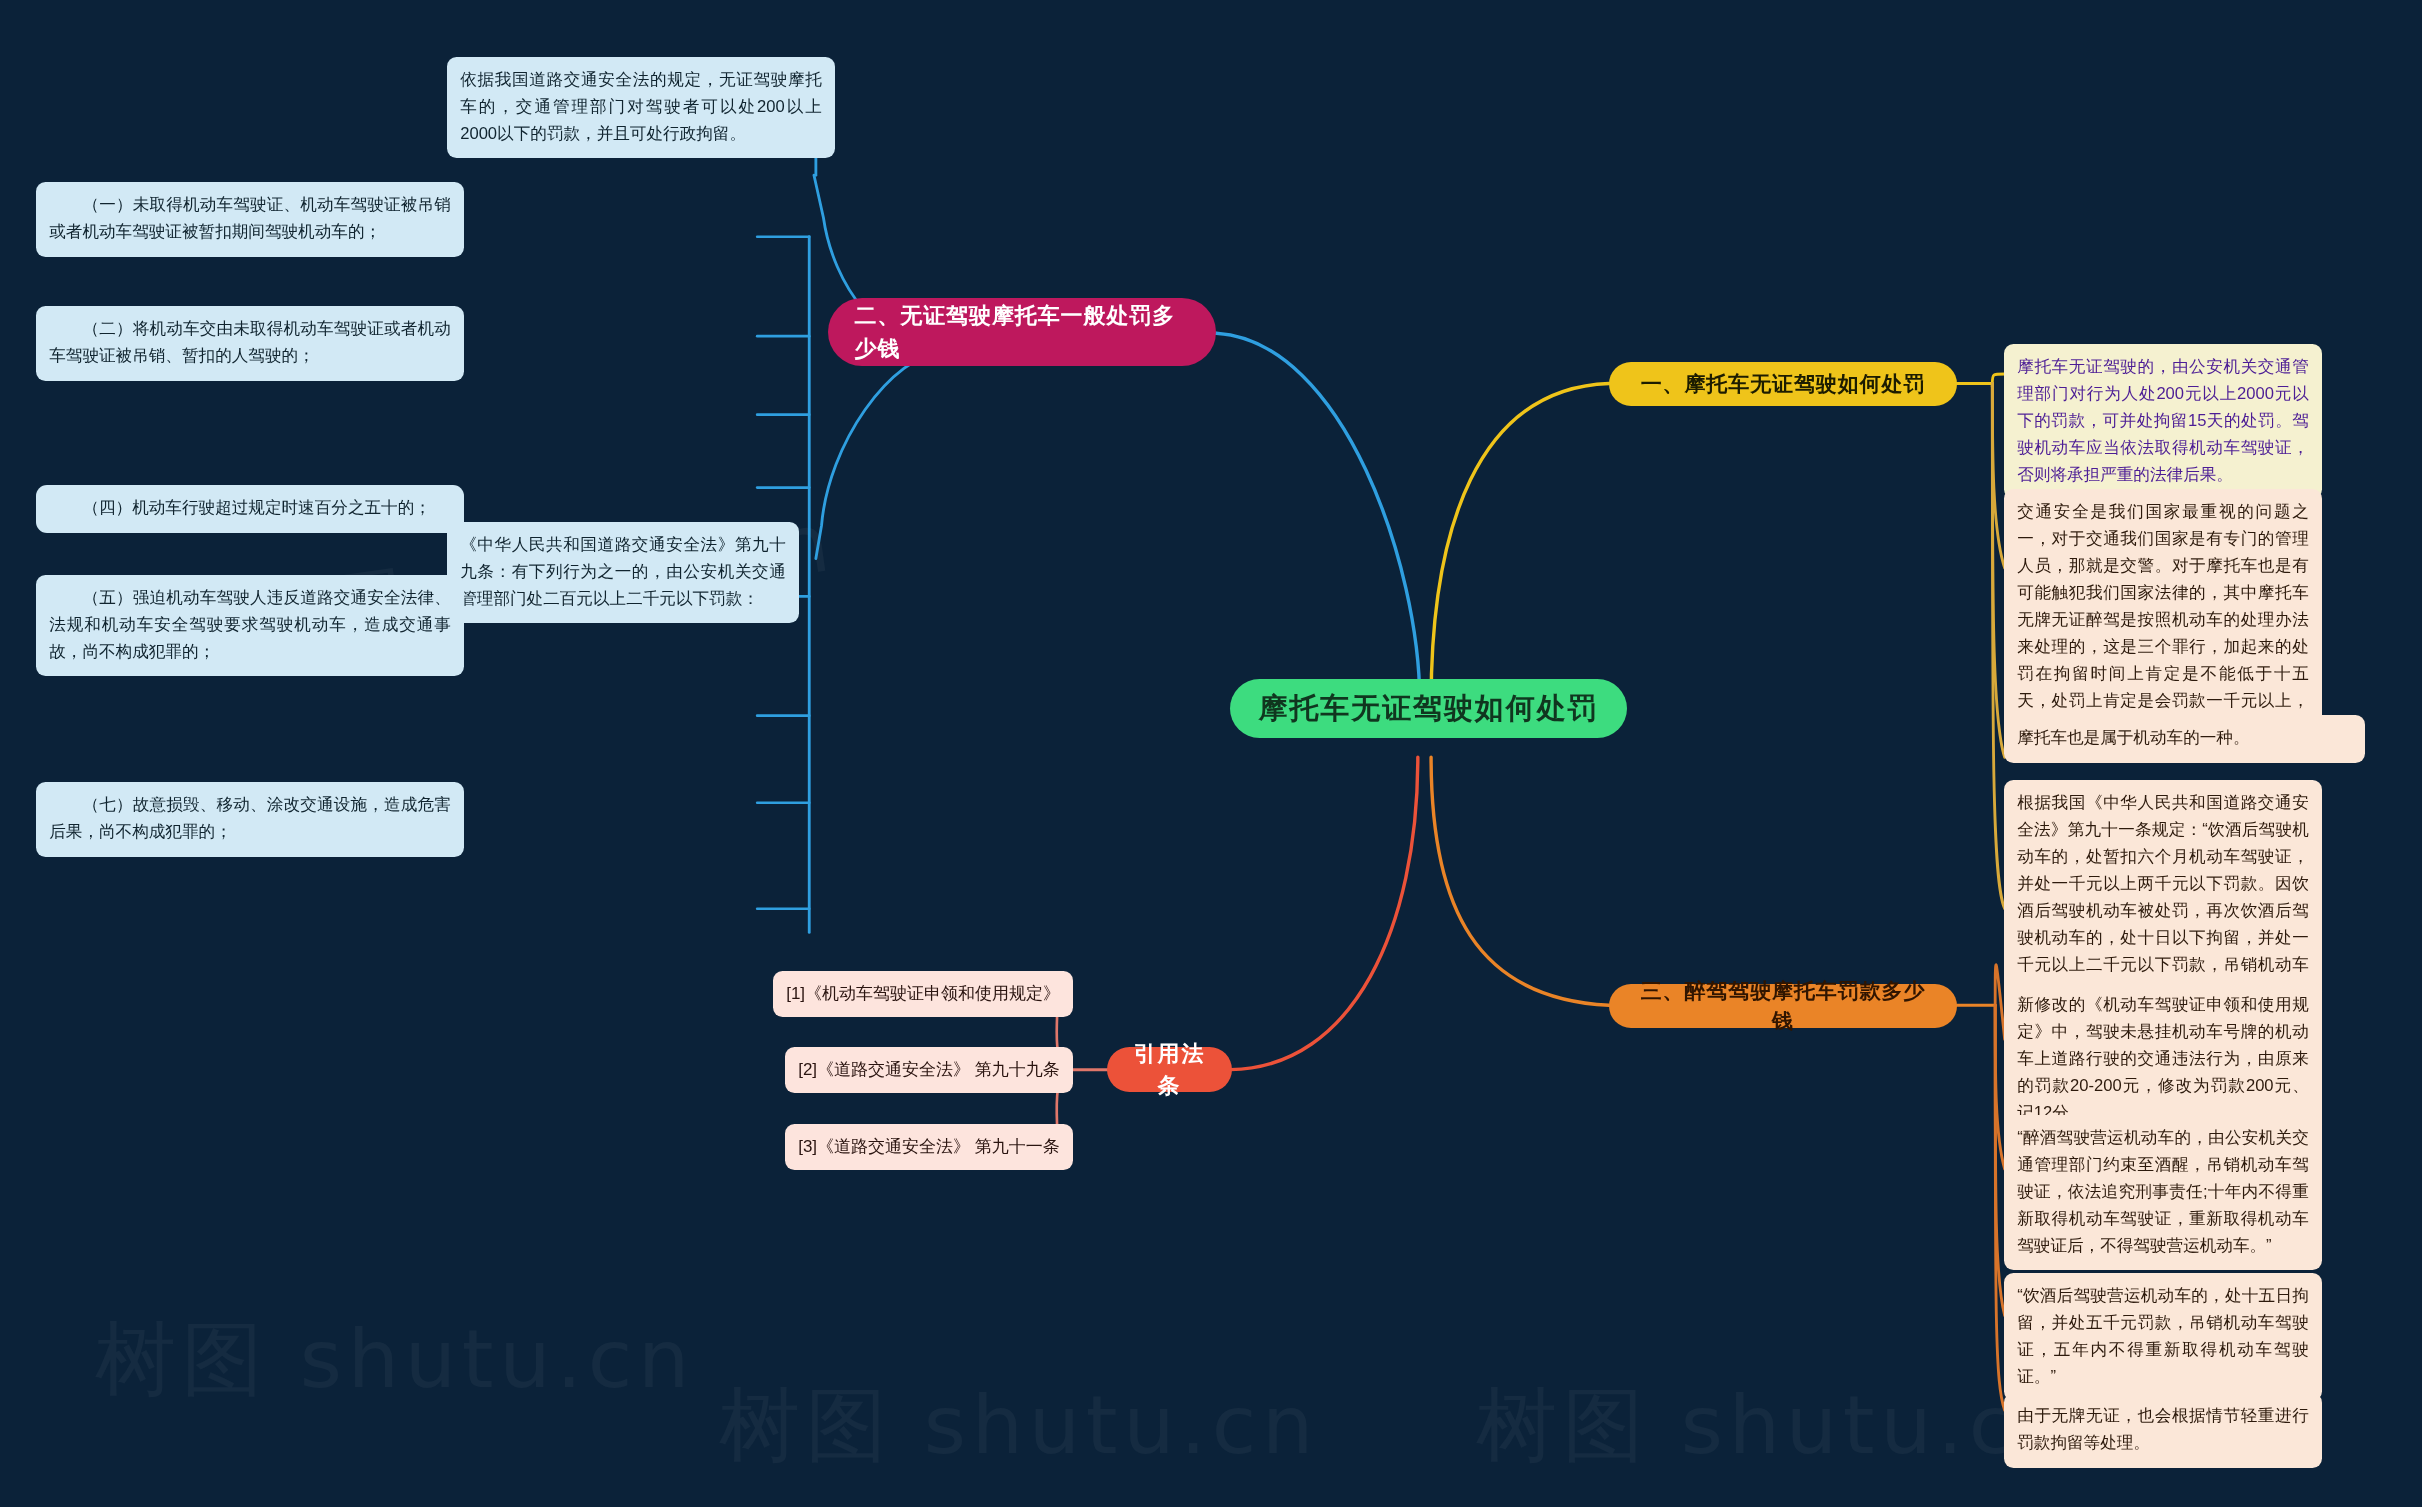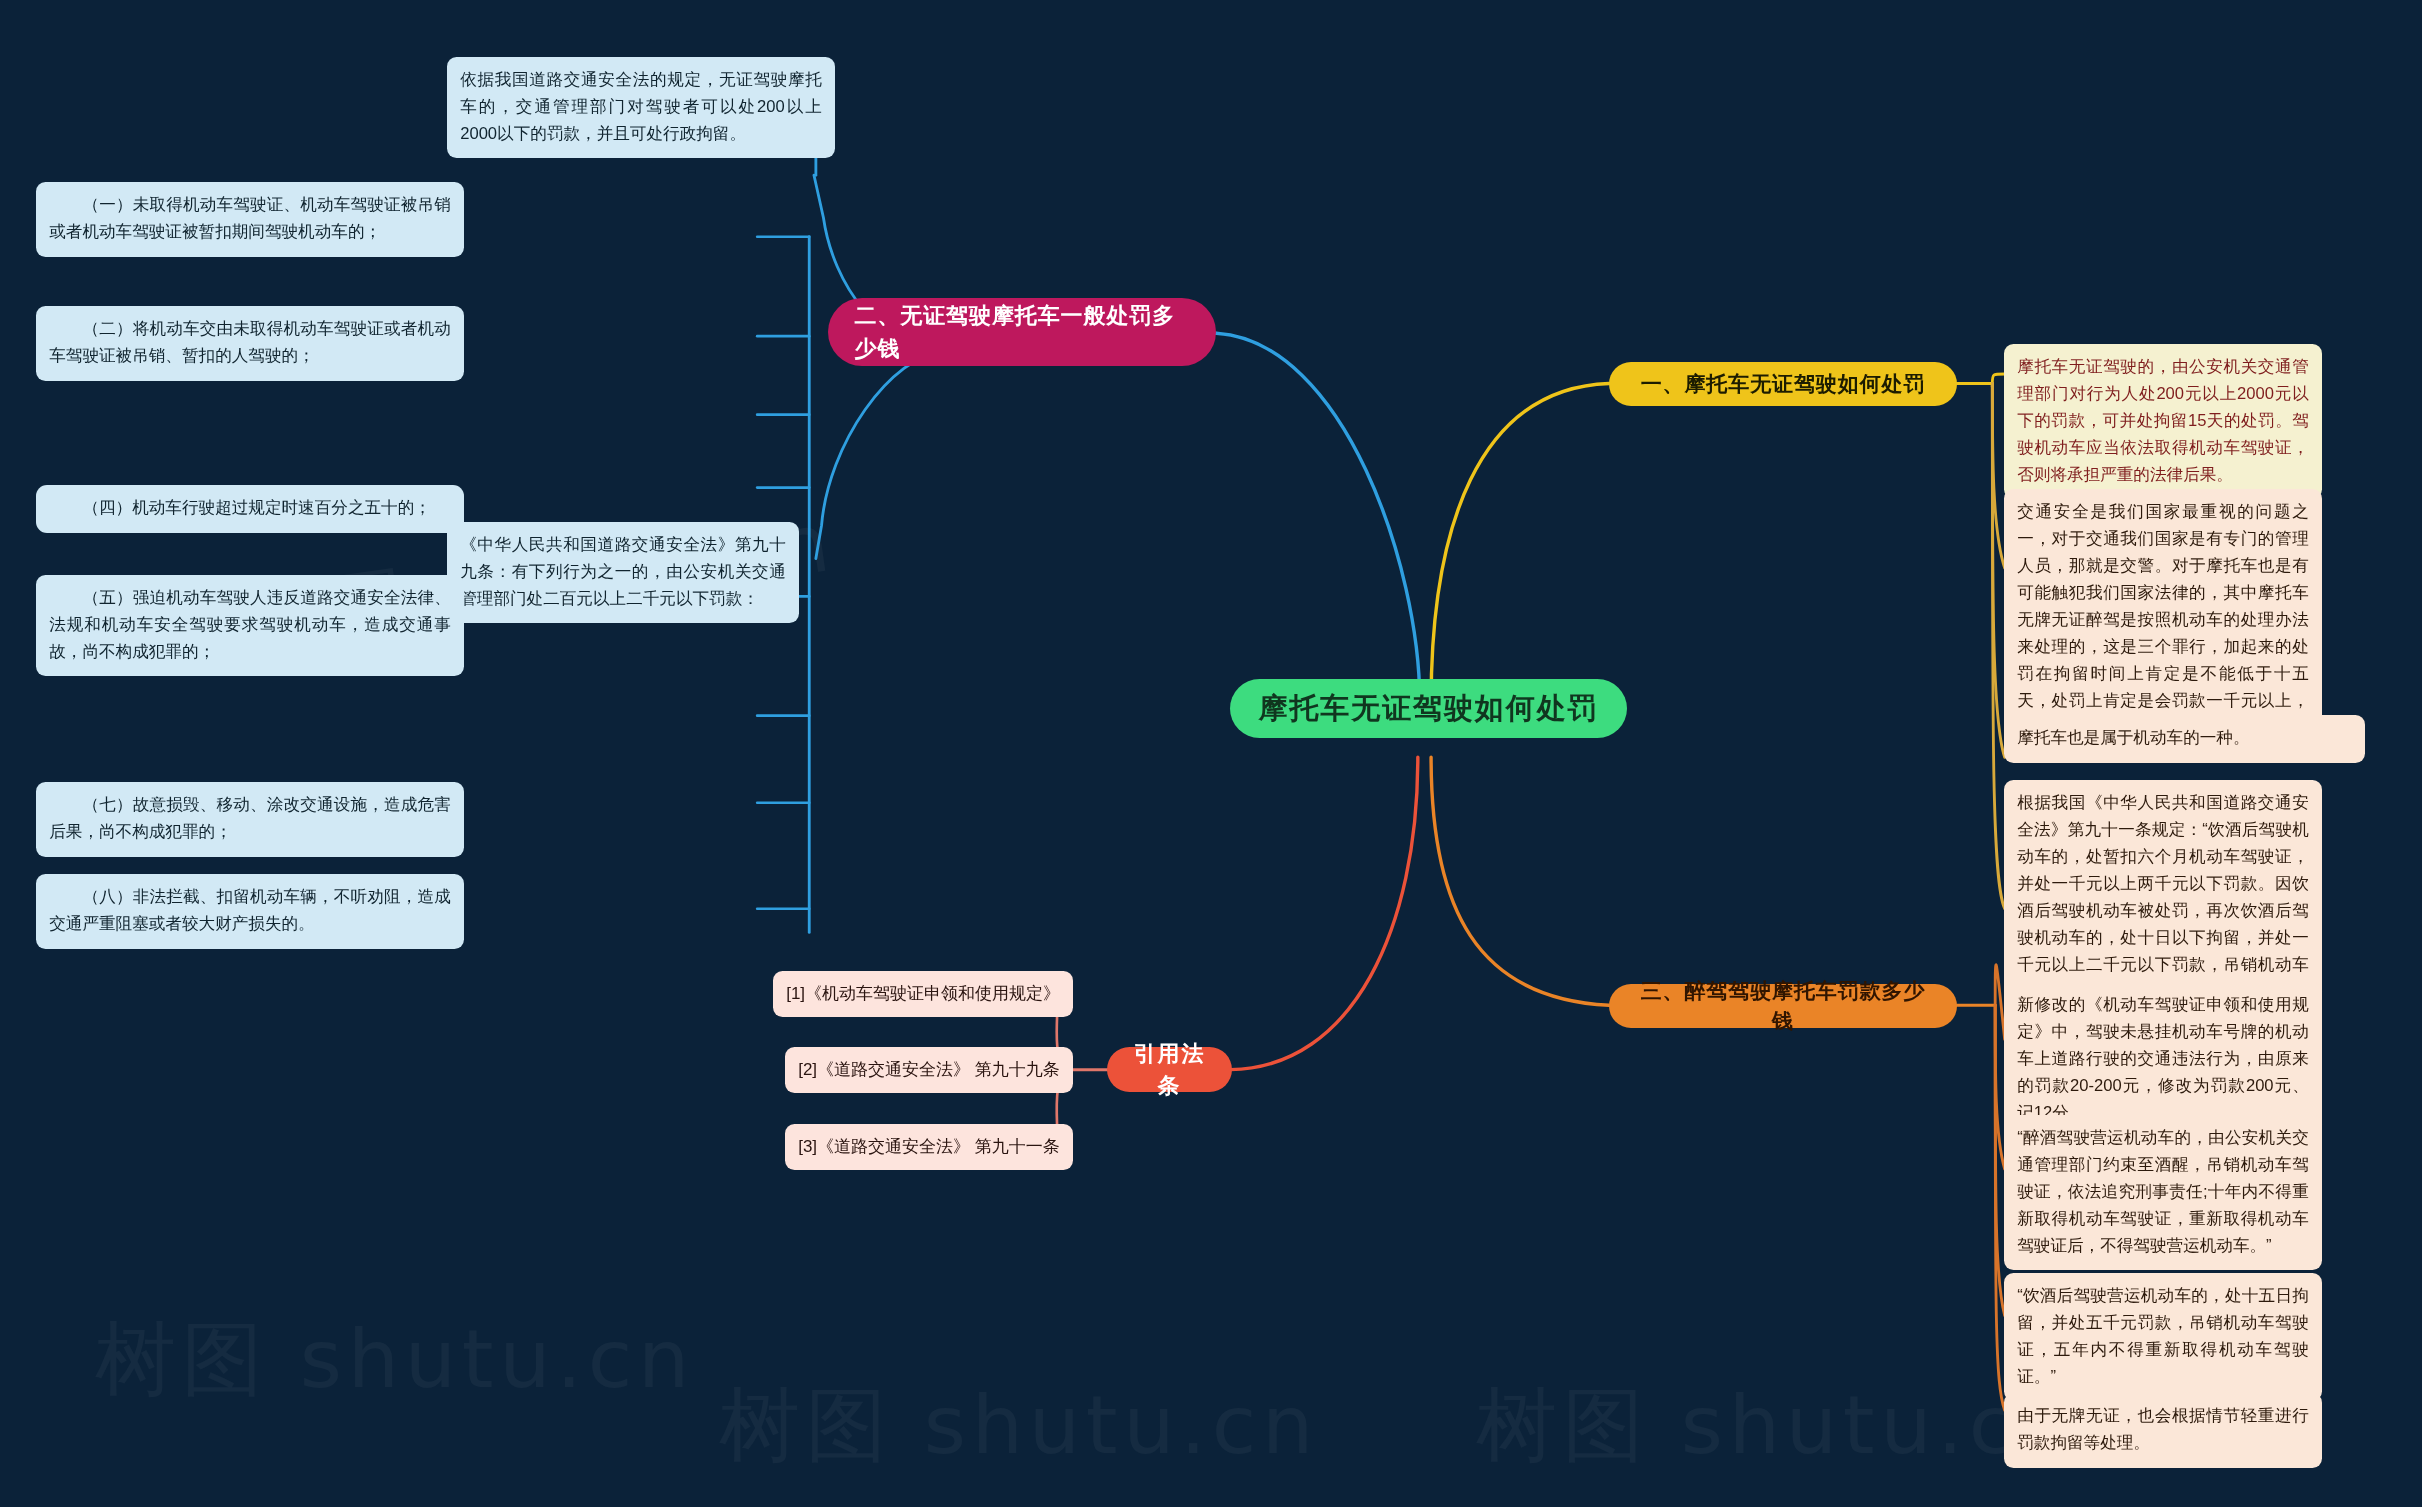--- a/index.html
+++ b/index.html
@@ -47,21 +47,21 @@
 
   .leaf{
     border-radius:9.5px;
     font-size:16.6px;
     line-height:1.62;
     padding:10.4px 13.2px;
     box-sizing:border-box;
     text-align:justify;
   }
   .leaf-blue{background:#d2e9f5;color:#10242f;}
-  .leaf-cream{background:#f5f1d0;color:#7f1d1d;}
+  .leaf-cream{background:#f5f1d0;color:#4c1d95;}
   .leaf-peach{background:#fbe7d8;color:#2d1a0c;}
   .leaf-pink{background:#fde4dd;color:#2a1410;font-size:17px;line-height:1.5;white-space:nowrap;}
   .indent{text-indent:2em;}
 </style>
 </head>
 <body>
 
 <div id="stage">
 
   <div class="wm" style="left:95px;top:1306px;">树图 shutu.cn</div>
@@ -137,22 +137,20 @@
   <div class="node leaf leaf-blue indent" style="left:36px;top:182px;width:428px;">
     <span>（一）未取得机动车驾驶证、机动车驾驶证被吊销或者机动车驾驶证被暂扣期间驾驶机动车的；</span></div>
   <div class="node leaf leaf-blue indent" style="left:36px;top:306px;width:428px;">
     <span>（二）将机动车交由未取得机动车驾驶证或者机动车驾驶证被吊销、暂扣的人驾驶的；</span></div>
   <div class="node leaf leaf-blue indent" style="left:36px;top:485px;width:428px;border-radius:11px;">
     <span>（四）机动车行驶超过规定时速百分之五十的；</span></div>
   <div class="node leaf leaf-blue indent" style="left:36px;top:575px;width:428px;">
     <span>（五）强迫机动车驾驶人违反道路交通安全法律、法规和机动车安全驾驶要求驾驶机动车，造成交通事故，尚不构成犯罪的；</span></div>
   <div class="node leaf leaf-blue indent" style="left:36px;top:782px;width:428px;">
     <span>（七）故意损毁、移动、涂改交通设施，造成危害后果，尚不构成犯罪的；</span></div>
-  <div class="node leaf leaf-blue indent" style="left:36px;top:874px;width:428px;">
-    <span>（八）非法拦截、扣留机动车辆，不听劝阻，造成交通严重阻塞或者较大财产损失的。</span></div>
 
   <div class="node pill br-yellow" style="left:1609px;top:362px;width:348px;height:44px;">
     <span>一、摩托车无证驾驶如何处罚</span>
   </div>
 
   <div class="node leaf leaf-cream" style="left:2004px;top:344px;width:318px;">
     <span>摩托车无证驾驶的，由公安机关交通管理部门对行为人处200元以上2000元以下的罚款，可并处拘留15天的处罚。驾驶机动车应当依法取得机动车驾驶证，否则将承担严重的法律后果。</span></div>
 
   <div class="node leaf leaf-peach" style="left:2004px;top:489px;width:318px;">
     <span>交通安全是我们国家最重视的问题之一，对于交通我们国家是有专门的管理人员，那就是交警。对于摩托车也是有可能触犯我们国家法律的，其中摩托车无牌无证醉驾是按照机动车的处理办法来处理的，这是三个罪行，加起来的处罚在拘留时间上肯定是不能低于十五天，处罚上肯定是会罚款一千元以上，并且扣除相应的驾驶证件。</span></div>

